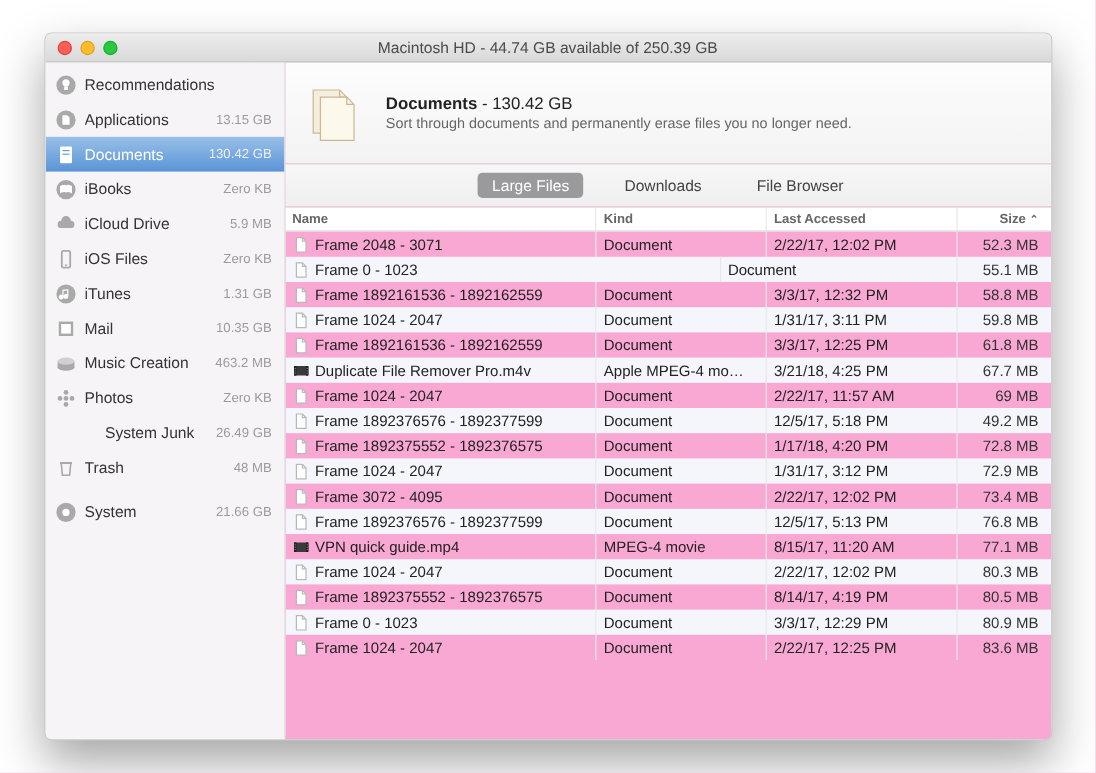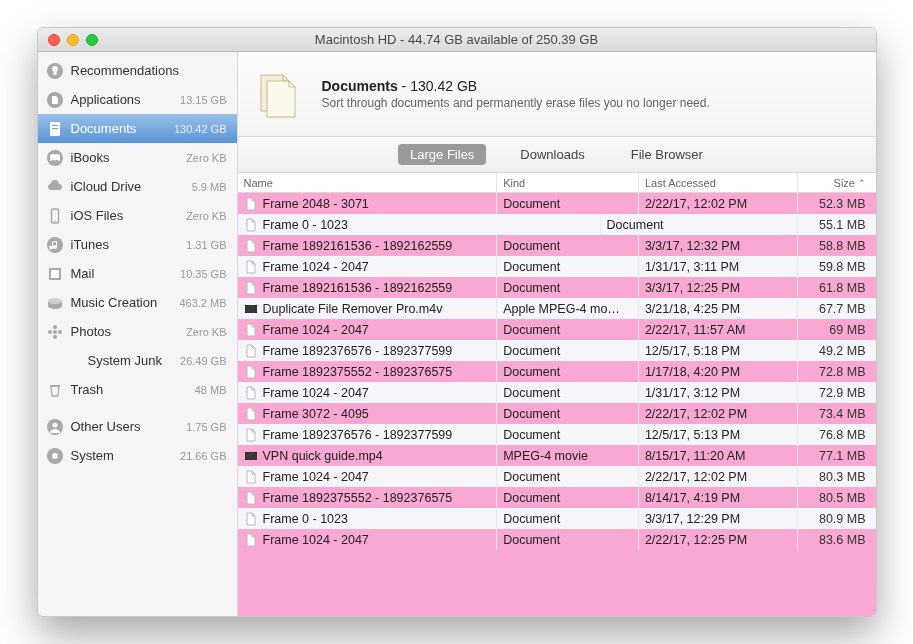--- a/index.html
+++ b/index.html
@@ -25,21 +25,21 @@
 .main { flex: 1; display: flex; flex-direction: column; background: #f9a8d4; min-width: 0; }
 .header { background: linear-gradient(#fdfdfd,#f3f3f3); border-bottom: 1px solid #d9d9d9; display: flex; align-items: center; padding: 14px 20px 14px 14px; gap: 14px; }
 .doc-icon { width: 56px; height: 56px; display: flex; align-items: center; justify-content: center; }
 .header-text { flex: 1; }
 .header-title { font-size: 14px; color: #222; }
 .header-title strong { font-weight: 600; }
 .header-sub { font-size: 12px; color: #666; margin-top: 2px; }
 .tabs { height: 36px; display: flex; align-items: center; justify-content: center; gap: 22px; background: linear-gradient(#f7f7f7,#efefef); border-bottom: 1px solid #d9d9d9; }
 .tab { font-size: 13px; color: #444; padding: 3px 12px; border-radius: 4px; cursor: pointer; }
 .tab.active { background: #9a9a9c; color: #fff; }
-.columns { display: flex; height: 20px; border-bottom: 1px solid #d9d9d9; background: #fff; font-size: 11px; color: #666; }
+.columns { display: flex; height: 20px; border-bottom: 1px solid #d9d9d9; background: #fff; font-size: 11px; color: #666; font-weight: bold; }
 .columns div, .row div.cell { border-right: 1px solid #e8e8e8; display: flex; align-items: center; padding-left: 6px; }
 .col-name { flex: 1.5; }
 .col-kind { flex: 0.8; }
 .col-last { flex: 0.9; }
 .col-size { width: 78px; justify-content: flex-end; padding-right: 10px; border-right: none !important; gap: 3px; }
 .filelist { flex: 1; overflow-y: auto; font-size: 12.5px; color: #222; }
 .row { display: flex; height: 21px; justify-content: center; }
 .row:nth-child(even) { background: #f4f6fb; }
 .row .cell { white-space: nowrap; overflow: hidden; text-overflow: ellipsis; }
 .row .col-name { gap: 5px; }
@@ -185,31 +185,20 @@
             </svg>
           </span>
     <span class="sb-label">Trash</span>
     <span class="sb-size">48 MB</span>
         </div>
         <div class="sb-sep"></div>
         <div class="sb-item">
           <span class="sb-icon">
             <svg width="18" height="18" viewBox="0 0 18 18">
               <circle cx="9" cy="9" r="8" fill="#a9a9a9"></circle>
-              <circle cx="9" cy="7" r="2.5" fill="#fff"></circle>
-              <path d="M4 15 a5 4 0 0 1 10 0 z" fill="#fff"></path>
-            </svg>
-          </span>
-    <span class="sb-label">Other Users</span>
-    <span class="sb-size">1.75 GB</span>
-        </div>
-        <div class="sb-item">
-          <span class="sb-icon">
-            <svg width="18" height="18" viewBox="0 0 18 18">
-              <circle cx="9" cy="9" r="8" fill="#a9a9a9"></circle>
               <circle cx="9" cy="9" r="3" fill="#fff"></circle>
             </svg>
           </span>
     <span class="sb-label">System</span>
     <span class="sb-size">21.66 GB</span>
         </div>
       </div>
     <div class="main">
       <div class="header">
         <div class="doc-icon">

